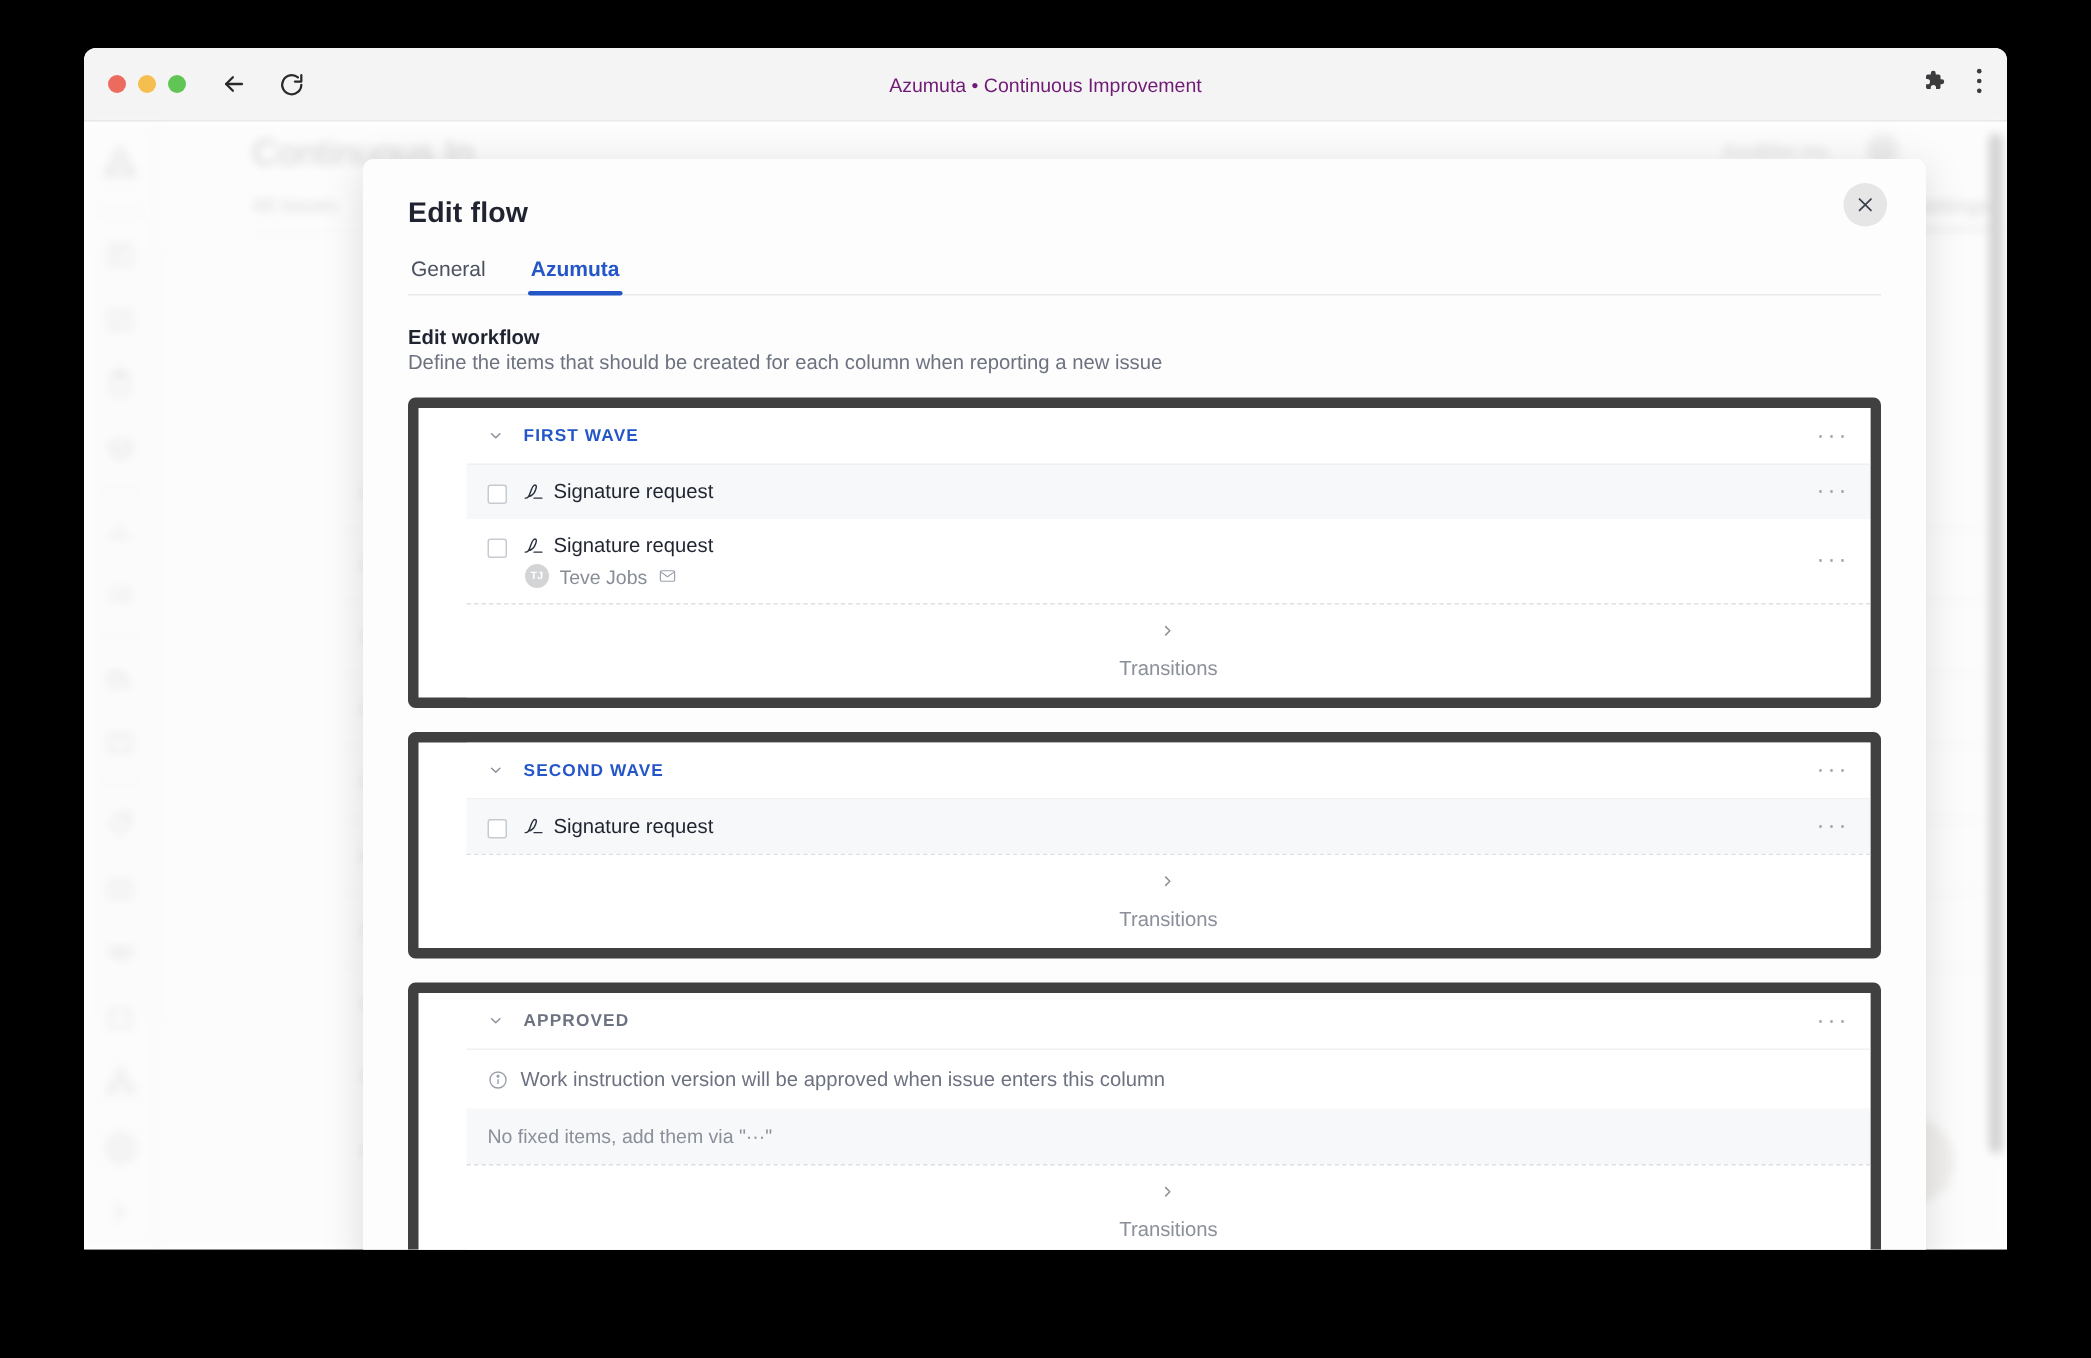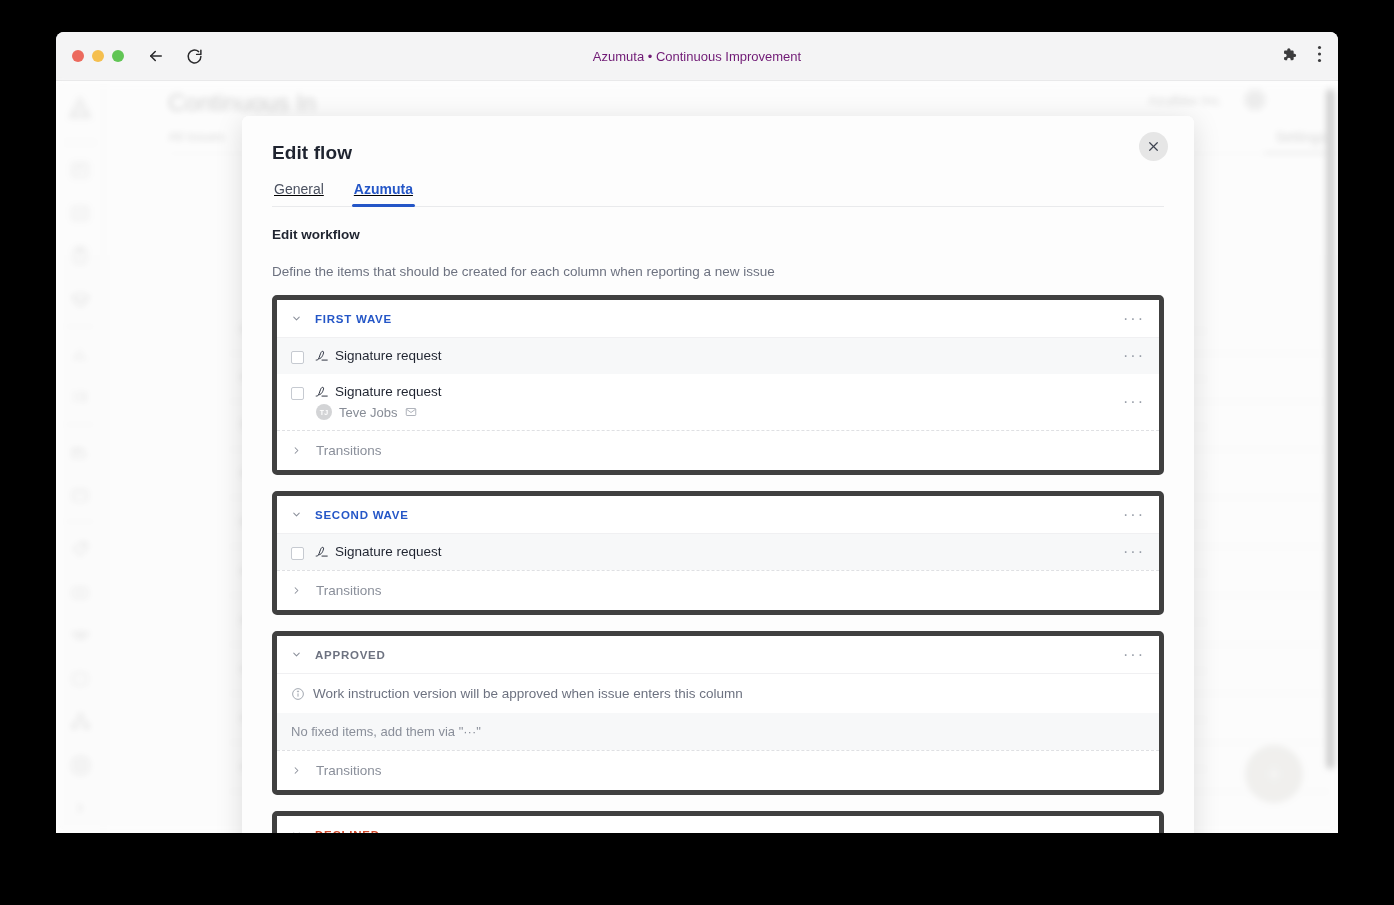--- a/index.html
+++ b/index.html
@@ -86,56 +86,57 @@
   }
   #page-scrollbar {
     position: absolute; right: 3px; top: 8px; width: 9px; height: 680px;
     background: #b6b6b6; border-radius: 5px;
   }
 
   
   #modal-overlay { position: absolute; left: 0; top: 49px; right: 0; bottom: 0; }
   #modal {
     position: absolute;
-    left: 186px; top: 35px;
-    width: 952px; height: 752px;
+    left: 186px; top: 25px;
+    width: 1042px; height: 752px;
     background: #ffffff;
     border-radius: 7px 7px 0 0;
     box-shadow: 0 6px 28px rgba(0,0,0,.13);
     overflow: hidden;
   }
   #modal-head { position: relative; padding: 26px 30px 0 30px; background: #fdfdfd; }
   #modal-title { font-size: 19px; font-weight: 700; color: #1f2430; letter-spacing: .1px; }
   #close-btn {
     position: absolute; right: 26px; top: 16px;
     width: 29px; height: 29px; border-radius: 50%;
     background: #e6e6e6; border: none; cursor: pointer;
     display: flex; align-items: center; justify-content: center; color: #3d4350;
   }
-  #tabs { display: flex; gap: 26px; margin-top: 17px; border-bottom: 1px solid #e9eaec; text-decoration: underline; }
+  #tabs { display: flex; gap: 26px; margin-top: 17px; border-bottom: 1px solid #e9eaec; }
   .tab {
     font-size: 14px; color: #4b5160; padding: 0 2px 9px 2px;
     cursor: pointer; background: none; border: none; position: relative; font-family: inherit;
   }
   .tab.active { color: #2456c7; font-weight: 700; }
   .tab.active::after {
     content: ""; position: absolute; left: 0; right: 0; bottom: -1px; height: 3px;
     background: #2456c7; border-radius: 2px;
   }
 
   #modal-body { padding: 0 30px; background: #fdfdfd; height: calc(100% - 102px); overflow: hidden; }
   #wf-title { font-size: 13.5px; font-weight: 700; color: #1f2430; margin-top: 20px; }
-  #wf-sub { font-size: 13.5px; color: #6d7280; margin-top: 22px; }
+  #wf-sub { font-size: 13.5px; color: #6d7280; margin-top: 2px; }
 
   .column-card {
     margin-top: 16px;
-    border: 5px solid #404040;
+    border: 7px solid #404040;
     border-radius: 5px;
     background: #ffffff;
     overflow: hidden;
+    padding-left: 32px;
   }
   .col-head {
     display: flex; align-items: center; height: 38px; padding: 0 12px 0 14px;
     border-bottom: 1px solid #f0f0f2; background: #fff;
   }
   .chev { width: 13px; color: #8a8f9a; margin-right: 11px; display: flex; }
   .col-name { font-size: 11.5px; font-weight: 700; letter-spacing: .75px; color: #2456c7; }
   .dots-btn {
     margin-left: auto; background: none; border: none; cursor: pointer;
     color: #9aa0aa; font-size: 16px; letter-spacing: 2px; line-height: 1; padding: 4px 2px;
@@ -168,21 +169,21 @@
   .note-row {
     display: flex; align-items: center; gap: 8px;
     padding: 12px 14px; font-size: 13.5px; color: #6d7280; background: #fff;
   }
   .empty-row {
     padding: 11px 14px; font-size: 13px; color: #8a8f9a; background: #f7f8f9;
   }
   .transitions {
     display: flex; align-items: center; gap: 12px;
     padding: 12px 14px; font-size: 13.5px; color: #8a8f9a;
-    border-top: 1px dashed #dfe0e3; background: #fff; cursor: pointer;
+    border-top: 1px dashed #dfe0e3; background: #fff; cursor: pointer; flex-direction: column;
   }
 </style>
 </head>
 <body>
 
 <div id="browser-window">
 
   <div id="titlebar">
     <div class="traffic">
       <span class="tl red"></span>

